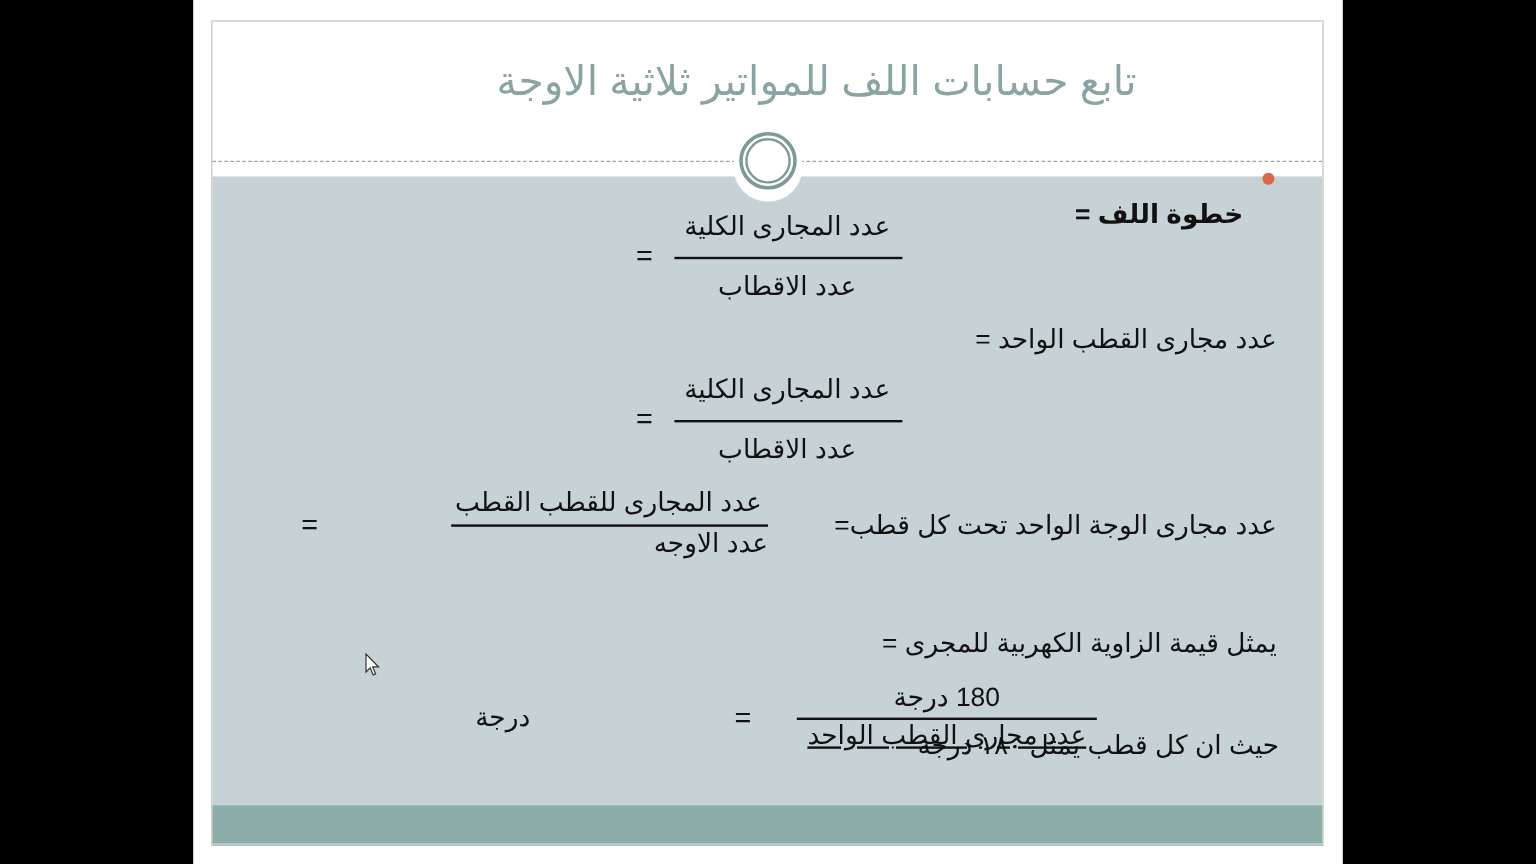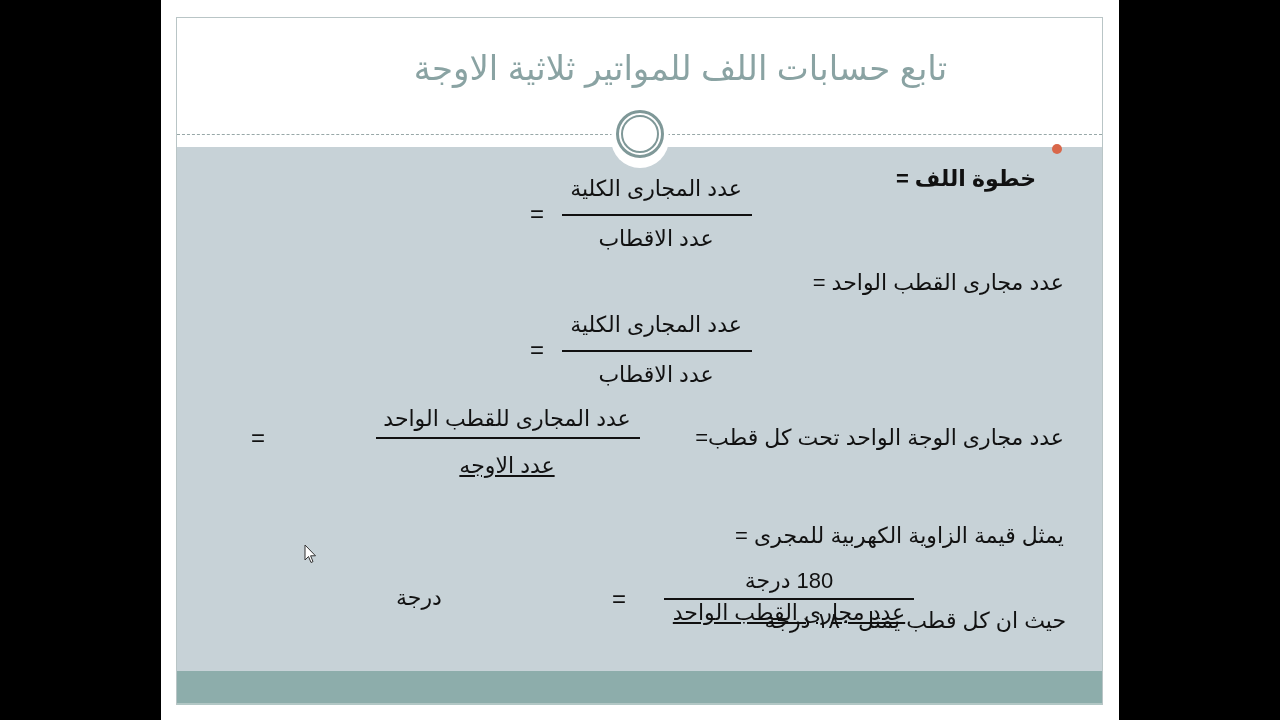--- a/index.html
+++ b/index.html
@@ -82,23 +82,23 @@
 <div class="eq" style="left:530px; top:200px;">=</div>
 
 <div class="txt" style="right:216px; top:270px;text-align:right;">عدد مجارى القطب الواحد =</div>
 
 <div class="txt" style="left:560px; width:192px; top:312px; text-align:center;">عدد المجارى الكلية</div>
 <div class="frac-line" style="left:562px; width:190px; top:350px;"></div>
 <div class="txt" style="left:560px; width:192px; top:362px; text-align:center;">عدد الاقطاب</div>
 <div class="eq" style="left:530px; top:336px;">=</div>
 
 <div class="txt" style="right:216px; top:425px;">عدد مجارى الوجة الواحد تحت كل قطب=</div>
-<div class="txt" style="left:374px; width:266px; top:406px; text-align:center;">عدد المجارى للقطب الواحد</div>
+<div class="txt" style="left:374px; width:266px; top:406px; text-align:center;">عدد المجارى للقطب القطب</div>
 <div class="frac-line" style="left:376px; width:264px; top:437px;"></div>
-<div class="txt" style="left:374px; width:266px; top:453px; text-align:center;text-decoration:underline;">عدد الاوجه</div>
+<div class="txt" style="left:374px; width:266px; top:440px; ">عدد الاوجه</div>
 <div class="eq" style="left:251px; top:424px;">=</div>
 
 <div class="txt" style="right:216px; top:523px;">يمثل قيمة الزاوية الكهربية للمجرى =</div>
 
 <div class="txt" style="left:662px; width:254px; top:568px; text-align:center;">180 درجة</div>
 <div class="frac-line" style="left:664px; width:250px; top:598px;"></div>
 <div class="txt" style="left:662px; width:254px; top:600px; text-align:center;text-decoration:underline;">عدد مجارى القطب الواحد</div>
 <div class="eq" style="left:612px; top:585px;">=</div>
 <div class="txt" style="left:396px; top:585px;">درجة</div>
 

